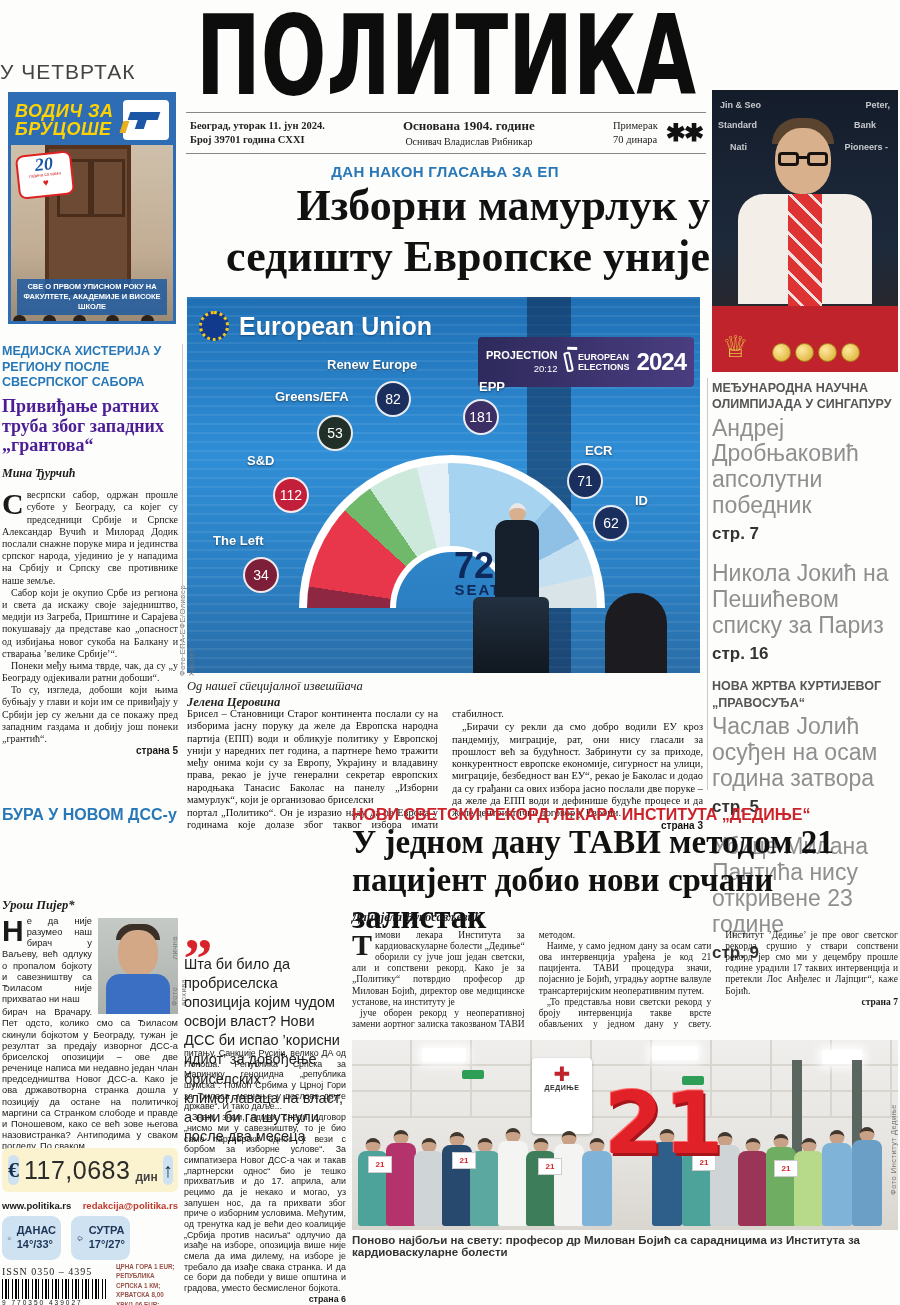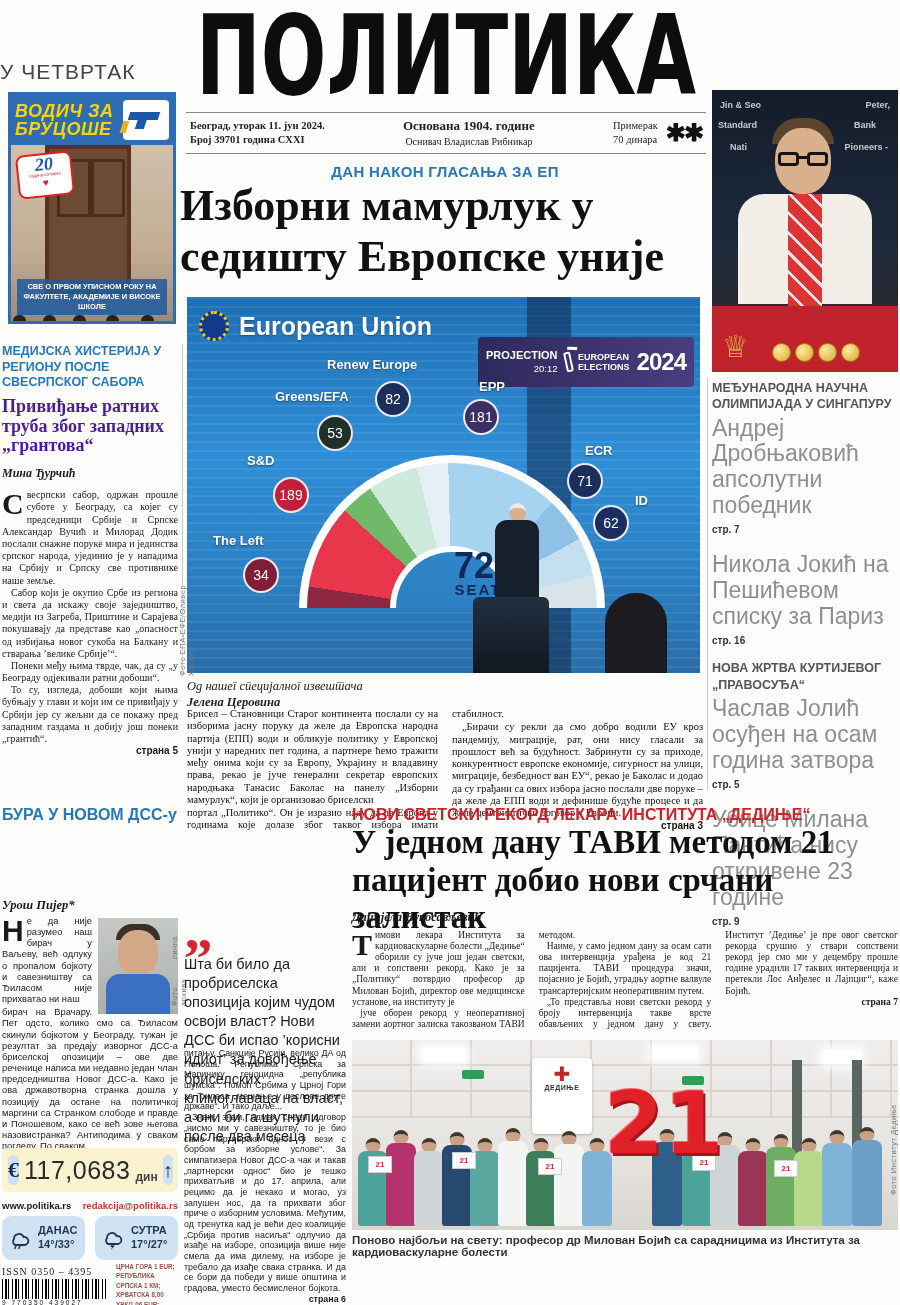--- a/index.html
+++ b/index.html
@@ -52,21 +52,21 @@
   .glasses::before{content:"";position:absolute;left:20px;top:4px;width:10px;height:3px;background:#15120f;}
   .boy-shirt{position:absolute;left:26px;top:104px;width:134px;height:110px;border-radius:26px 26px 0 0;background:#f3efe8;}
   .sash{position:absolute;left:76px;top:104px;width:34px;height:128px;background:repeating-linear-gradient(45deg,#d33 0 6px,#f6dede 6px 9px,#d33 9px 14px);}
   .flag{position:absolute;left:0;bottom:0;width:186px;height:66px;background:#c0232c;}
   .crown{position:absolute;left:10px;bottom:8px;font-size:30px;color:#e8c24a;}
   .medals{position:absolute;left:60px;bottom:10px;display:flex;gap:4px;}
   .medals b{width:17px;height:17px;border-radius:50%;background:radial-gradient(circle at 35% 35%,#ffe9a0,#d7a827);border:1px solid #a87f18;}
   
   .kicker-blue{color:#2878b8;font-weight:bold;}
   .lead-kicker{position:absolute;left:187px;top:163px;width:516px;text-align:center;font-size:15px;letter-spacing:.3px;}
-  .lead-headline{position:absolute;left:180px;top:180px;width:530px;text-align:left;
+  .lead-headline{position:absolute;left:180px;top:180px;width:530px;text-align:right;
                  font-family:"Liberation Serif",serif;font-weight:bold;font-size:44px;line-height:1.16;color:#111;}
   .chart{position:absolute;left:187px;top:297px;width:513px;height:376px;overflow:hidden;
          background:linear-gradient(180deg,#1f6fb4,#2f8ed6 42%,#2b7fc2 75%,#2a6da8);}
   .chart .streaks{position:absolute;inset:0;background:repeating-linear-gradient(180deg,rgba(255,255,255,.07) 0 2px,transparent 2px 9px);}
   .darkcol{position:absolute;left:340px;top:0;width:44px;height:376px;background:rgba(10,25,55,.45);}
   .eu-row{position:absolute;left:12px;top:14px;display:flex;align-items:center;gap:10px;}
   .eu-circle{width:30px;height:30px;border-radius:50%;background:#123a8c;border:3px dotted #f5c518;box-sizing:border-box;}
   .eu-title{color:#fff;font-size:25px;font-weight:bold;text-shadow:0 1px 2px rgba(0,0,0,.35);}
   .proj{position:absolute;right:6px;top:40px;width:216px;height:50px;border-radius:4px;
         background:linear-gradient(90deg,#2e2a5c,#4a3d80);display:flex;align-items:center;gap:7px;padding:0 8px;box-sizing:border-box;color:#fff;}
@@ -109,21 +109,21 @@
   .la .by{margin-top:10px;font-family:"Liberation Serif",serif;font-style:italic;font-weight:bold;font-size:12px;}
   .la .bd{margin-top:8px;font-family:"Liberation Serif",serif;font-size:10px;line-height:1.22;text-align:justify;}
   .la .bd p{margin:0;}
   .la .bd p+p{text-indent:9px;}
   .dropcap::first-letter{float:left;font-size:30px;line-height:.85;padding:2px 3px 0 0;font-weight:bold;}
   .vrule{position:absolute;width:1px;background:#c9c9c9;}
   
   .rail{position:absolute;left:712px;top:376px;width:186px;}
   .rail .rk{font-size:12.5px;font-weight:bold;color:#555;line-height:1.3;margin-top:14px;}
   .rail h3{margin:2px 0 0;font-weight:normal;font-size:23px;line-height:1.13;color:#8f8f8f;}
-  .rail .pg{font-weight:bold;font-size:10px;color:#333;margin:6px 0 10px;}
+  .rail .pg{font-weight:bold;font-size:17px;color:#333;margin:6px 0 10px;}
   
   .dss-k{position:absolute;left:2px;top:806px;font-size:16px;}
   .dss-h{position:absolute;left:2px;top:826px;width:344px;font-size:30px;font-weight:bold;line-height:1.13;color:#1d1d1d;letter-spacing:-.3px;}
   .dss-by{position:absolute;left:2px;top:898px;font-family:"Liberation Serif",serif;font-style:italic;font-weight:bold;font-size:12.5px;}
   .dss-c1{position:absolute;left:2px;top:916px;width:176px;font-size:9.3px;line-height:1.2;text-align:justify;}
   .dss-photo{float:right;width:80px;height:96px;margin:2px 0 4px 6px;background:linear-gradient(180deg,#c6cac6,#aab0ab);position:relative;}
   .dp-head{position:absolute;left:20px;top:12px;width:40px;height:46px;border-radius:45%;background:#d3a887;}
   .dp-hair{position:absolute;left:18px;top:6px;width:44px;height:16px;border-radius:22px 22px 0 0;background:#3a3028;}
   .dp-shirt{position:absolute;left:8px;top:56px;width:64px;height:40px;border-radius:14px 14px 0 0;background:#3a6fc4;}
   .dss-c1 p{margin:0 0 2px;}
@@ -138,21 +138,21 @@
   .money{position:absolute;left:2px;top:1148px;width:176px;height:44px;background:#fbf2cf;border-radius:6px;
          display:flex;align-items:center;gap:5px;padding:0 6px;box-sizing:border-box;}
   .money .esq,.money .asq{width:30px;height:30px;border-radius:6px;background:#cfe2f1;display:flex;align-items:center;justify-content:center;}
   .money .esq{font-family:"Liberation Serif",serif;font-size:22px;font-weight:bold;color:#16314f;}
   .money .val{font-size:25px;color:#2b2b2b;letter-spacing:.5px;}
   .money .din{font-size:12px;font-weight:bold;color:#444;align-self:flex-end;margin-bottom:8px;}
   .money .asq{margin-left:auto;font-size:20px;color:#16314f;font-weight:bold;}
   .links{position:absolute;left:2px;top:1200px;width:176px;display:flex;justify-content:space-between;font-size:9.5px;font-weight:bold;}
   .links .em{color:#c0392b;}
   .weather{position:absolute;left:2px;top:1216px;width:176px;display:flex;gap:10px;}
-  .wbox{width:83px;height:44px;background:#cfe2f1;border-radius:9px;display:flex;align-items:center;gap:5px;padding:0 5px;box-sizing:border-box;}
+  .wbox{width:59px;height:44px;background:#cfe2f1;border-radius:9px;display:flex;align-items:center;gap:5px;padding:0 5px;box-sizing:border-box;}
   .wtxt{font-weight:bold;color:#1d3557;font-size:11px;line-height:1.25;}
   .wtxt .t{font-weight:bold;font-size:11px;}
   .issn{position:absolute;left:2px;top:1266px;font-family:"Liberation Serif",serif;font-size:10px;letter-spacing:1px;color:#222;}
   .barcode{position:absolute;left:2px;top:1279px;width:104px;height:20px;
     background:repeating-linear-gradient(90deg,#000 0 1px,#fff 1px 3px,#000 3px 5px,#fff 5px 6px,#000 6px 7px,#fff 7px 10px);}
   .bcnum{position:absolute;left:2px;top:1299px;font-size:6.5px;letter-spacing:2px;color:#111;}
   .prices{position:absolute;left:116px;top:1262px;width:64px;font-size:6.3px;line-height:1.5;color:#9a534b;font-weight:bold;}
   
   .dd-k{position:absolute;left:352px;top:806px;font-size:16px;font-weight:bold;color:#cc2229;}
   .dd-h{position:absolute;left:352px;top:824px;width:546px;font-family:"Liberation Serif",serif;font-weight:bold;font-size:33px;line-height:1.14;color:#111;}
@@ -295,21 +295,21 @@
       <div class="w">SEATS</div>
     </div>
 
     <span class="plabel" style="left:140px;top:60px">Renew Europe</span>
     <div class="bubble" style="left:188px;top:84px;background:#1b2f5e">82</div>
     <span class="plabel" style="left:88px;top:92px">Greens/EFA</span>
     <div class="bubble" style="left:130px;top:118px;background:#22302a">53</div>
     <span class="plabel" style="left:292px;top:82px">EPP</span>
     <div class="bubble" style="left:276px;top:102px;background:#3b2f66">181</div>
     <span class="plabel" style="left:60px;top:156px">S&amp;D</span>
-    <div class="bubble" style="left:86px;top:180px;background:#c21f3a">189</div>
+    <div class="bubble" style="left:86px;top:180px;background:#c21f3a">112</div>
     <span class="plabel" style="left:398px;top:146px">ECR</span>
     <div class="bubble" style="left:380px;top:166px;background:#1b2f5e">71</div>
     <span class="plabel" style="left:448px;top:196px">ID</span>
     <div class="bubble" style="left:406px;top:208px;background:#1b2f5e">62</div>
     <span class="plabel" style="left:26px;top:236px">The Left</span>
     <div class="bubble" style="left:56px;top:260px;background:#7e1f3a">34</div>
 
     <div class="man">
       <div class="mh"></div>
         <div class="mb"></div>

